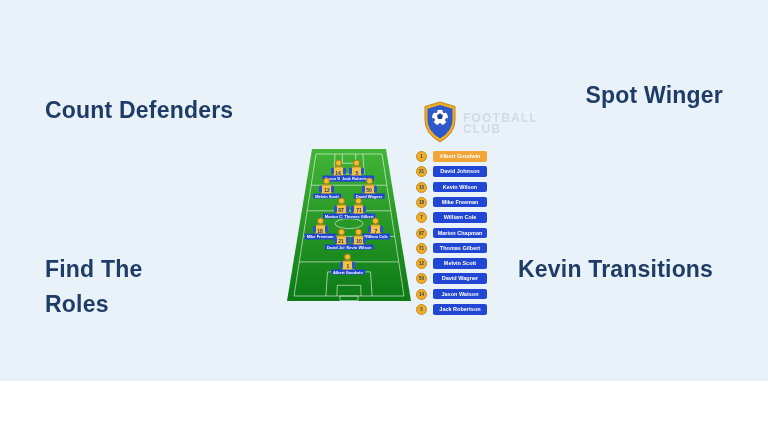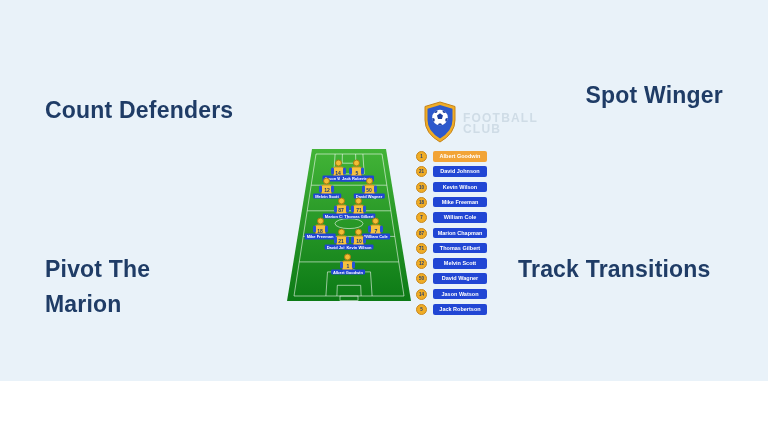--- a/index.html
+++ b/index.html
@@ -47,26 +47,26 @@
 
   <div class="headline hl-topleft">
     <div>Count Defenders</div>
   </div>
 
   <div class="headline hl-topright">
     <div>Spot Winger</div>
   </div>
 
   <div class="headline hl-bottomleft">
-    <div>Pivot The</div>
-    <div>Marion</div>
+    <div>Find The</div>
+    <div>Roles</div>
   </div>
 
   <div class="headline hl-bottomright">
-    <div>Track Transitions</div>
+    <div>Kevin Transitions</div>
   </div>
 
   <div class="badge">
     <span>
       <svg width="32" height="42" viewBox="0 0 32 42">
         <defs>
           <clipPath id="ballclip">
               <circle cx="16" cy="16.5" r="7.8"></circle>
             </clipPath>
         </defs>

